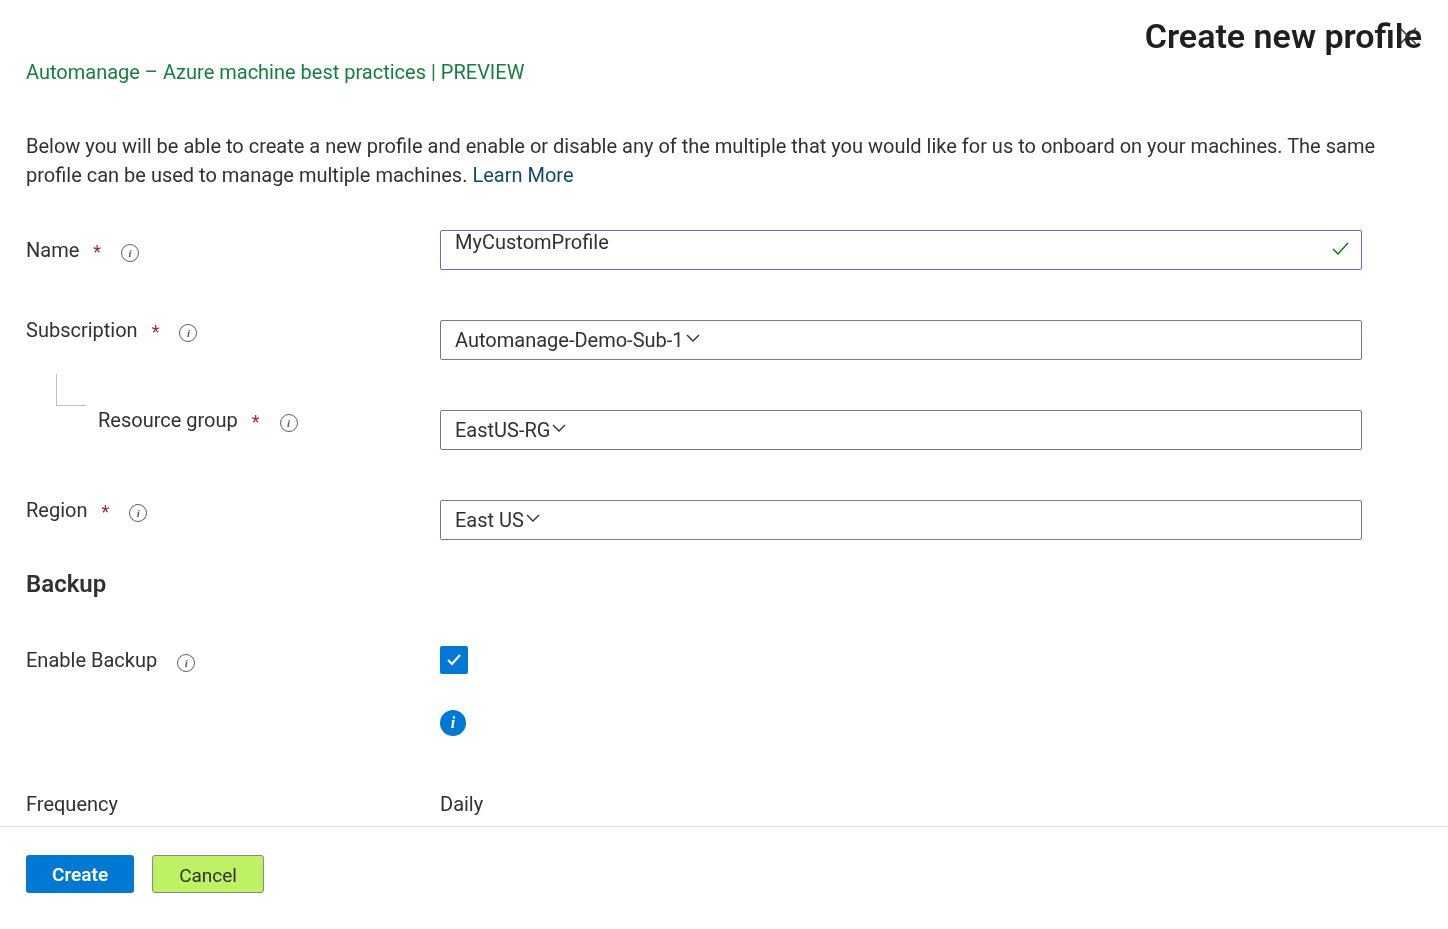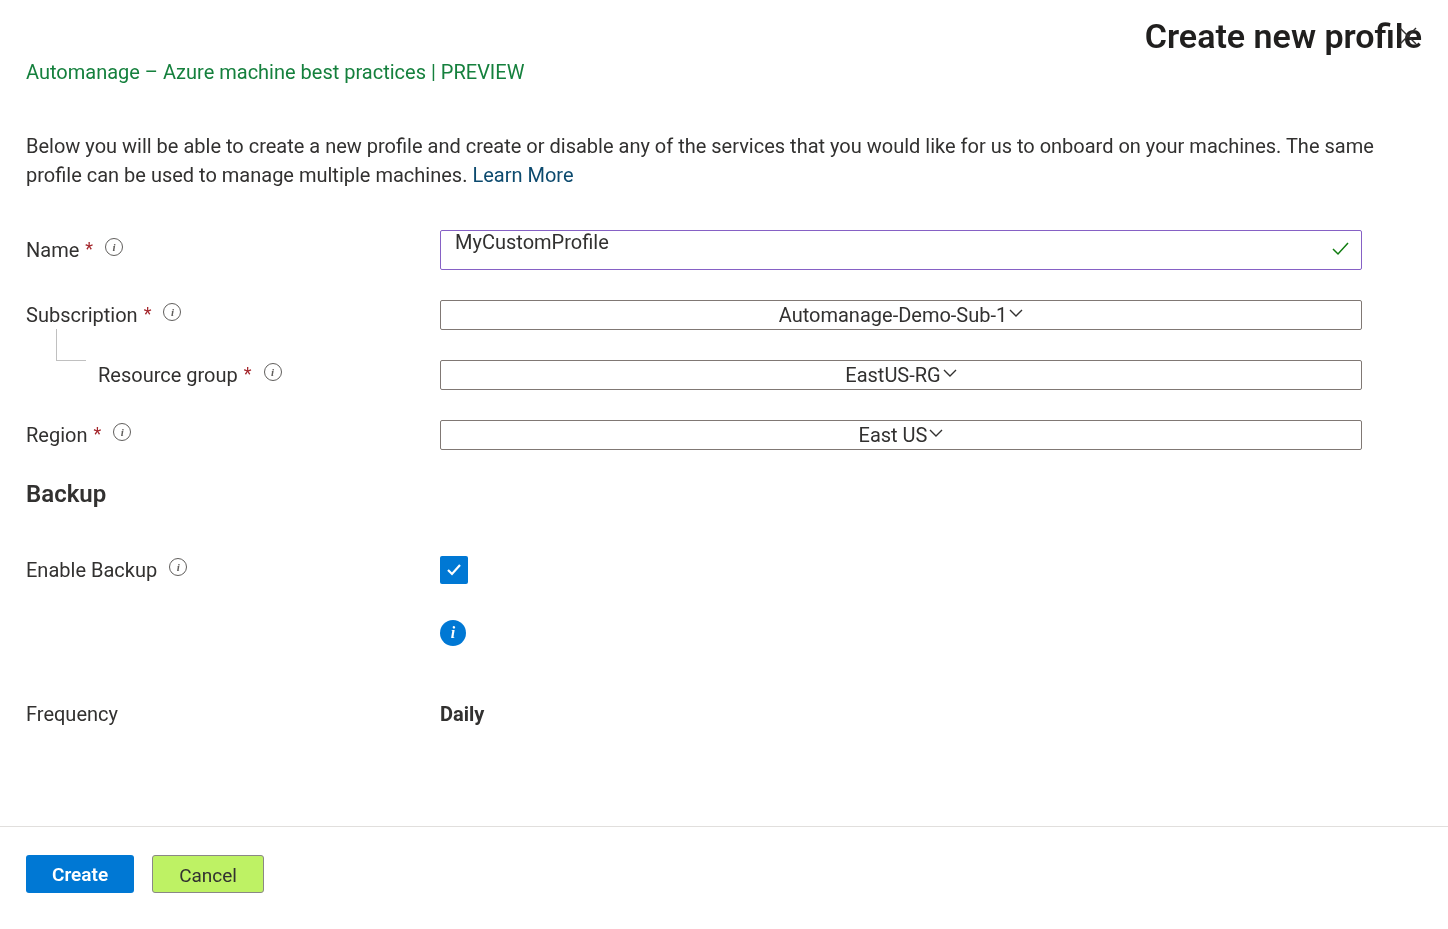--- a/index.html
+++ b/index.html
@@ -60,22 +60,22 @@
   }
   .form-row {
     display: flex;
     align-items: center;
     margin-bottom: 30px;
   }
   .form-label-col {
     width: 414px;
     flex-shrink: 0;
     display: flex;
-    align-items: flex-start;
-    gap: 6px;
+    align-items: flex-end;
+    gap: 14px;
     font-size: 20px;
     color: #323130;
   }
   .form-label-col.indent {
     padding-left: 72px;
   }
   .req {
     color: #a4262c;
     font-size: 18px;
   }
@@ -126,30 +126,31 @@
   }
   .valid-check {
     position: absolute;
     right: 12px;
     top: 50%;
     transform: translateY(-50%);
     color: #107c10;
   }
   .select-box {
     width: 100%;
-    height: 30px;
+    height: 40px;
     border: 1px solid #807874;
     border-radius: 2px;
     display: flex;
     align-items: center;
-    justify-content: center;
+    justify-content: flex-start;
     padding: 0 12px 0 14px;
     font-size: 20px;
     cursor: pointer;
     background: #fff;
+    margin-top: 20px;
   }
   .chev {
     color: #323130;
   }
   .section-title {
     font-size: 24px;
     font-weight: 600;
     margin-top: 30px;
     margin-bottom: 48px;
   }
@@ -182,21 +183,20 @@
     justify-content: center;
     font-weight: bold;
     font-family: Georgia, serif;
     font-style: italic;
     font-size: 16px;
     flex-shrink: 0;
   }
   .static-value {
     font-size: 20px;
     color: #323130;
-    font-weight: bold;
   }
   .footer {
     position: absolute;
     left: 0;
     right: 0;
     bottom: 36px;
     border-top: 1px solid #e1dfdd;
     padding: 28px 26px 0 26px;
     display: flex;
     gap: 18px;
@@ -233,21 +233,21 @@
       <div class="subtitle">Automanage – Azure machine best practices | PREVIEW</div>
       <div class="close-btn">
         <svg width="22" height="22" viewBox="0 0 22 22" stroke="currentColor" stroke-width="1.5" fill="none">
           <line x1="3" y1="3" x2="19" y2="19"></line>
             <line x1="19" y1="3" x2="3" y2="19"></line>
         </svg>
       </div>
     </div>
 
     <div class="intro">
-      <span>Below you will be able to create a new profile and create or disable any of the services that you would like for us to onboard on your machines. The same profile can be used to manage multiple machines. </span><a class="link">Learn More</a>
+      <span>Below you will be able to create a new profile and enable or disable any of the multiple that you would like for us to onboard on your machines. The same profile can be used to manage multiple machines. </span><a class="link">Learn More</a>
     </div>
 
     <div class="form-row">
       <div class="form-label-col">
         <span>Name</span>
         <span class="req">*</span>
         <span class="info-icon">i</span>
       </div>
       <div class="form-control-col">
         <div class="input-wrapper">

